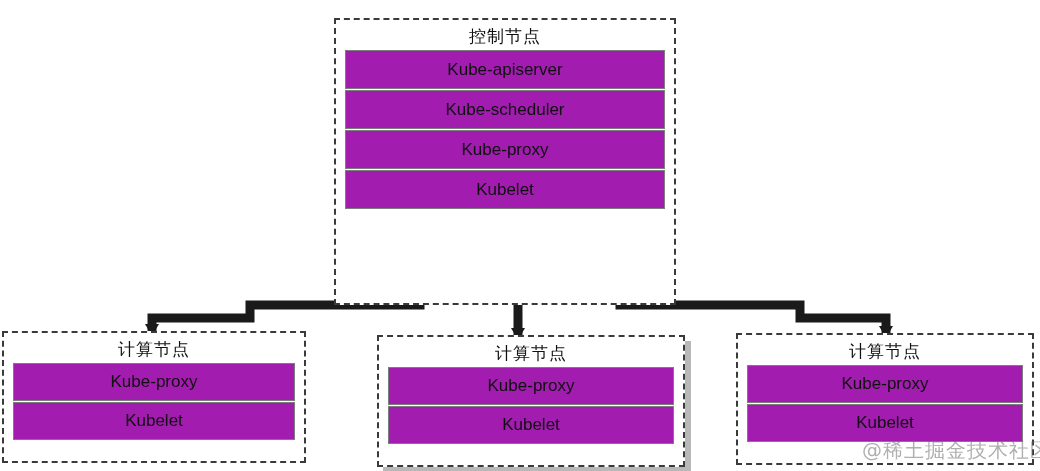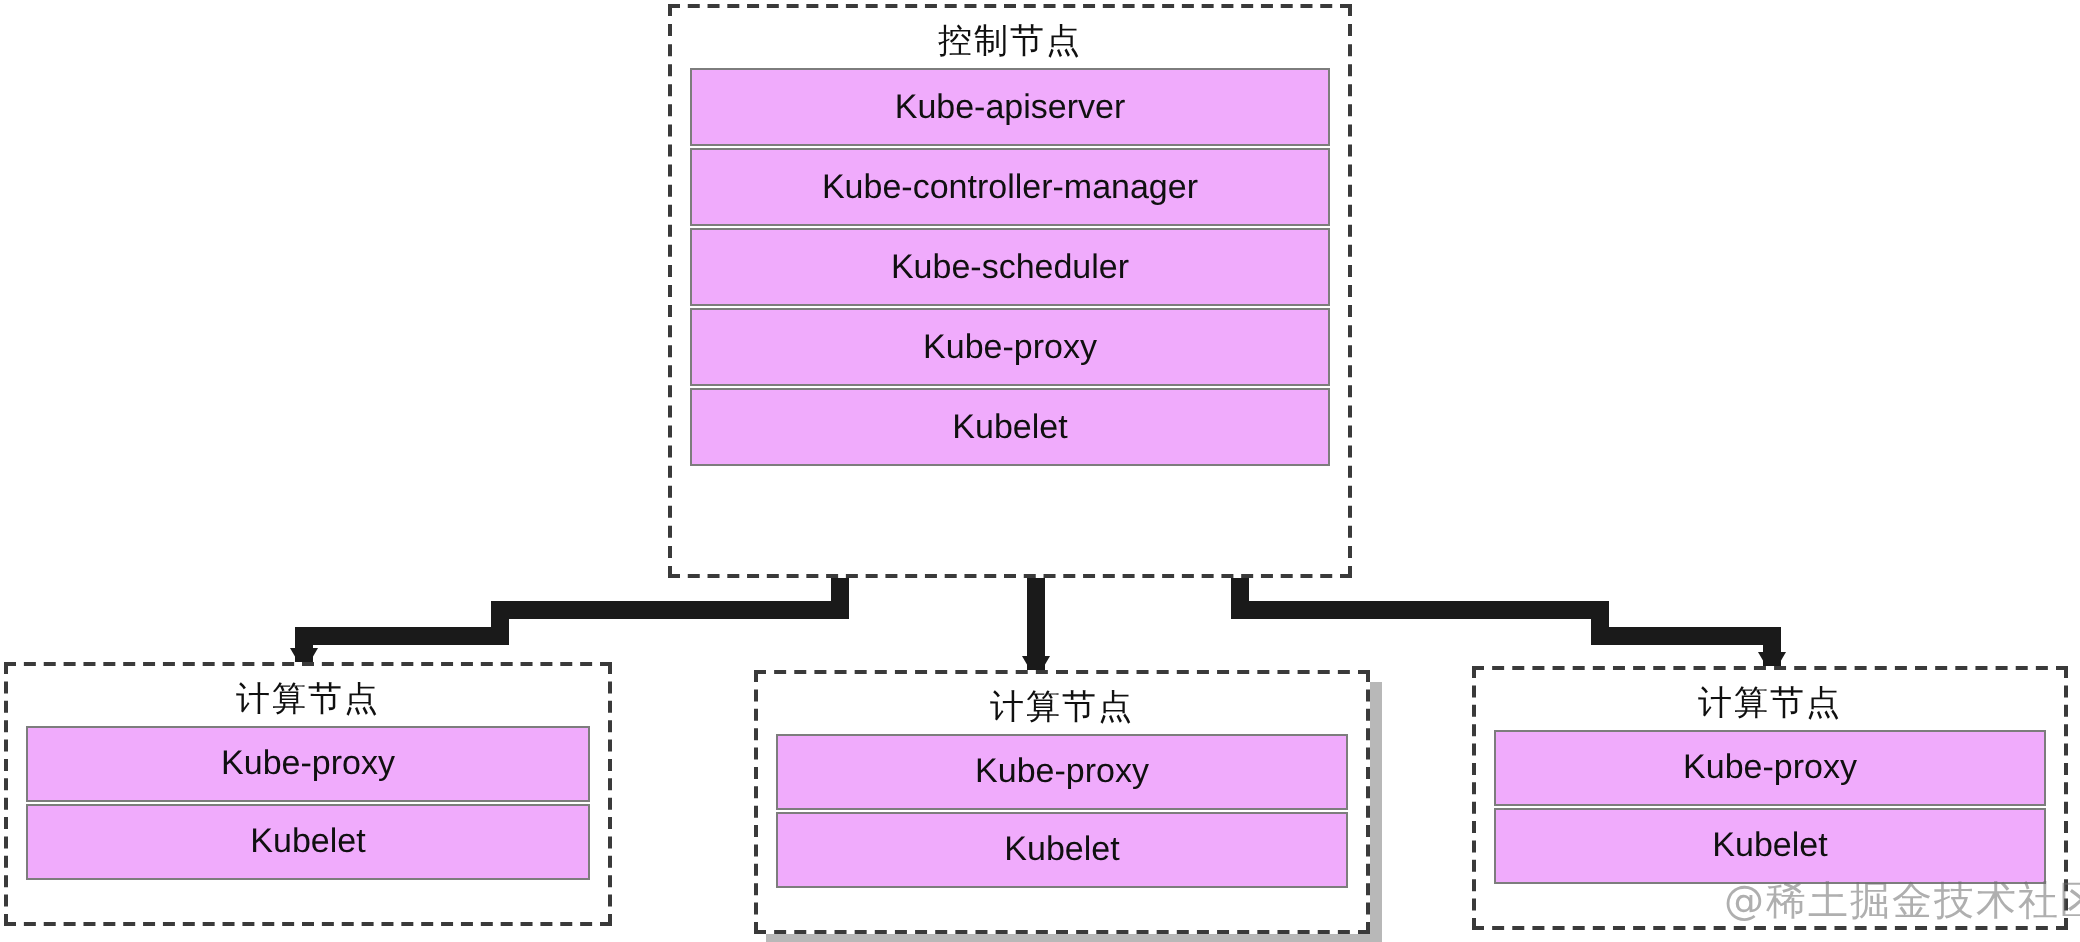--- a/index.html
+++ b/index.html
@@ -49,35 +49,35 @@
     white-space: nowrap;
     letter-spacing: 1px;
   }
 
   .rows {
     display: block;
   }
   .row {
     box-sizing: border-box;
     border: 1px solid #7d7d7d;
-    background: #f0abfc;
+    background: #a21caf;
     text-align: center;
     font-size: 17px;
     color: #101010;
     white-space: nowrap;
     overflow: hidden;
   }
   .row + .row {
     margin-top: 1px;
   }
 
   
   #control-node {
     left: 334px;
-    top: 2px;
+    top: 18px;
     width: 342px;
     height: 287px;
   }
   #control-node .row {
     height: 39px;
     line-height: 37px;
   }
 
   
   .compute-node {
@@ -133,21 +133,20 @@
       <polygon points="152,336 145,324 159,324"></polygon>
       <polygon points="518,340 511,328 525,328"></polygon>
       <polygon points="886,338 879,326 893,326"></polygon>
     </g>
   </svg>
 
   <div class="node" id="control-node">
     <div class="node-title">控制节点</div>
     <div class="rows">
       <div class="row">Kube-apiserver</div>
-      <div class="row">Kube-controller-manager</div>
       <div class="row">Kube-scheduler</div>
       <div class="row">Kube-proxy</div>
       <div class="row">Kubelet</div>
     </div>
   </div>
 
   <div class="node compute-node" id="compute-node-1">
     <div class="node-title">计算节点</div>
     <div class="rows">
       <div class="row">Kube-proxy</div>

